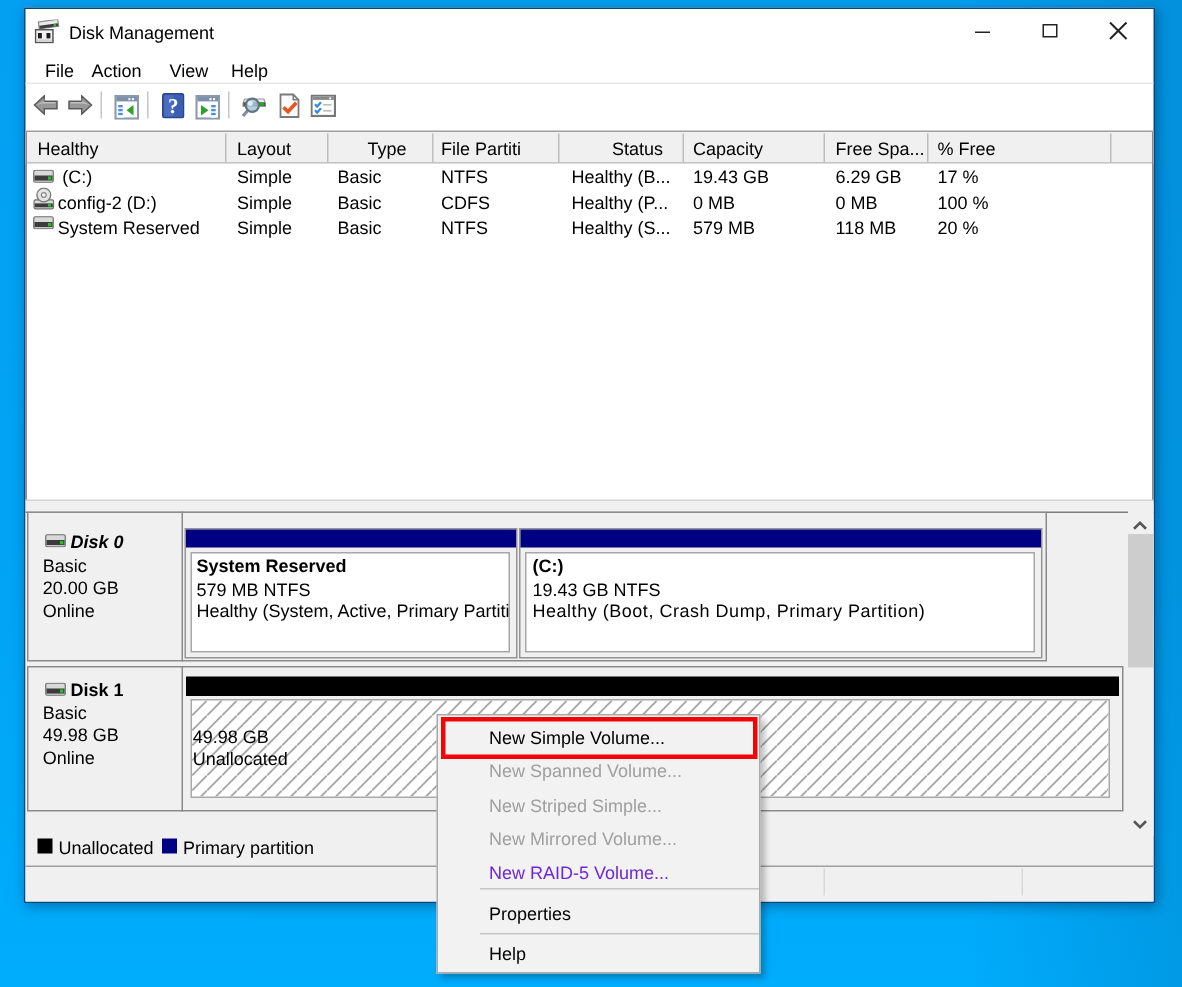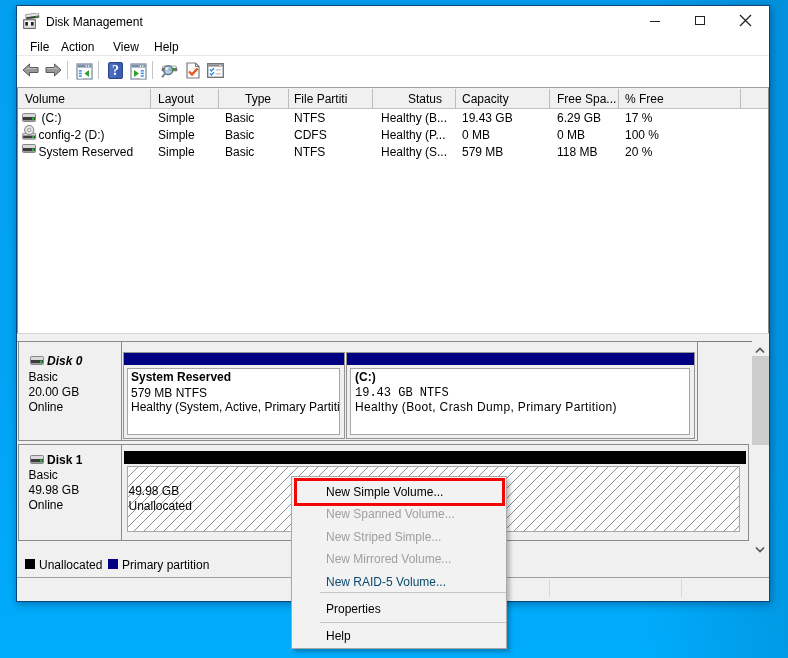--- a/index.html
+++ b/index.html
@@ -117,21 +117,21 @@
       <rect x="12.5" y="2" width="1.2" height="1.2" fill="#fff"></rect>
       <path d="M3 6.5 L4.4 8 L7 5.2" fill="none" stroke="#2e8be0" stroke-width="1.5"></path>
       <path d="M3 10.5 L4.4 12 L7 9.2" fill="none" stroke="#2e8be0" stroke-width="1.5"></path>
       <rect x="8.5" y="6.3" width="5.5" height="1.1" fill="#b9b9b9"></rect>
       <rect x="8.5" y="10.3" width="5.5" height="1.1" fill="#b9b9b9"></rect>
     </svg>
   </div>
   <div class="abs" style="left:0; top:81px; width:752px; height:1px; background:#9f9f9f;"></div>
 
   <div class="abs" style="left:0px; top:82px; width:752px; height:21px; background:#f0f0f0; border-bottom:1px solid #c3c3c3;"></div>
-  <div class="abs t12" style="left:8px;   top:86px;">Volume</div>
+  <div class="abs t12" style="left:8px;   top:86px;">Healthy</div>
   <div class="abs t12" style="left:141px; top:86px;">Layout</div>
   <div class="abs t12" style="left:212px; top:86px;margin-left:16px;">Type</div>
   <div class="abs t12" style="left:277px; top:86px;">File Partiti</div>
   <div class="abs t12" style="left:364px; top:86px;margin-left:27px;">Status</div>
   <div class="abs t12" style="left:445px; top:86px;">Capacity</div>
   <div class="abs t12" style="left:540px; top:86px;">Free Spa...</div>
   <div class="abs t12" style="left:608px; top:86px;">% Free</div>
   <div class="hsep" style="left:133px;"></div>
   <div class="hsep" style="left:201px;"></div>
   <div class="hsep" style="left:271px;"></div>
@@ -215,21 +215,21 @@
     </div>
     <div class="abs t11" style="left:114px; top:365px; font-weight:bold;">System Reserved</div>
     <div class="abs t11" style="left:114px; top:381.2px;">579 MB NTFS</div>
     <div class="abs t11" style="left:114px; top:394.5px; width:210px; overflow:hidden;">Healthy (System, Active, Primary Partiti</div>
 
     <div class="abs" style="left:329px; top:345.5px; width:348.5px; height:87.5px; border:1px solid #949494; background:#f0f0f0;">
       <div class="abs" style="left:0; top:0; width:100%; height:12.5px; background:#000082;"></div>
       <div class="abs" style="left:3px; top:15px; width:340px; height:67px; border:1px solid #a6a6a6; background:#fff;"></div>
     </div>
     <div class="abs t11" style="left:338px; top:365px; font-weight:bold;">(C:)</div>
-    <div class="abs t11" style="left:338px; top:381.2px;font-family:Liberation Mono, monospace;">19.43 GB NTFS</div>
+    <div class="abs t11" style="left:338px; top:381.2px;">19.43 GB NTFS</div>
     <div class="abs t11" style="left:338px; top:394.5px; letter-spacing:.35px;">Healthy (Boot, Crash Dump, Primary Partition)</div>
 
     <div class="abs" style="left:1px; top:438px; width:730.5px; height:97px; border:1px solid #8b8b8b; background:#f0f0f0;"></div>
     <div class="abs" style="left:103.5px; top:438px; width:1px; height:97px; background:#8b8b8b;"></div>
     <svg class="abs" style="left:13px; top:449px;" width="14" height="9" viewBox="0 0 14 9">
       <rect x="0.5" y="0.5" width="13" height="8" rx="1" fill="#d9d9d9" stroke="#6e6e6e" stroke-width=".8"></rect>
       <rect x="1" y="4" width="12" height="3.4" fill="#3c3c3c"></rect>
       <rect x="10" y="4.6" width="2.2" height="2.2" fill="#21c321"></rect>
     </svg>
     <div class="abs t12" style="left:30px; top:446.8px; font-weight:bold;">Disk 1</div>
@@ -270,20 +270,20 @@
   <div class="abs" style="left:0; top:571px; width:752px; height:1px; background:#9f9f9f;"></div>
   <div class="abs" style="left:532px; top:573px; width:1px; height:18px; background:#d8d8d8;"></div>
   <div class="abs" style="left:664px; top:573px; width:1px; height:18px; background:#d8d8d8;"></div>
 </div>
 
 <div id="menu" class="abs" style="left:291px; top:476px; width:216px; height:173px; background:#f2f2f2; border:1px solid #a9a9a9; box-shadow:3px 3px 4px rgba(0,0,0,.25); z-index:50;">
   <div class="abs t12" style="left:34px; top:7.7px;">New Simple Volume...</div>
   <div class="abs t12" style="left:34px; top:30.2px; color:#9f9f9f;">New Spanned Volume...</div>
   <div class="abs t12" style="left:34px; top:52.7px; color:#9f9f9f;">New Striped Simple...</div>
   <div class="abs t12" style="left:34px; top:75.2px; color:#9f9f9f;">New Mirrored Volume...</div>
-  <div class="abs t12" style="left:34px; top:97.7px; color:#0c4a6e;">New RAID-5 Volume...</div>
+  <div class="abs t12" style="left:34px; top:97.7px; color:#6d28d9;">New RAID-5 Volume...</div>
   <div class="abs" style="left:28px; top:115px; width:186px; height:1px; background:#c5c5c5;"></div>
   <div class="abs t12" style="left:34px; top:125px;">Properties</div>
   <div class="abs" style="left:28px; top:144.5px; width:186px; height:1px; background:#c5c5c5;"></div>
   <div class="abs t12" style="left:34px; top:152px;">Help</div>
 </div>
 
 <div class="abs" style="left:293.5px; top:477.5px; width:211.5px; height:28px; border:3px solid #f10505; z-index:60;"></div>
 
 </body></html>

